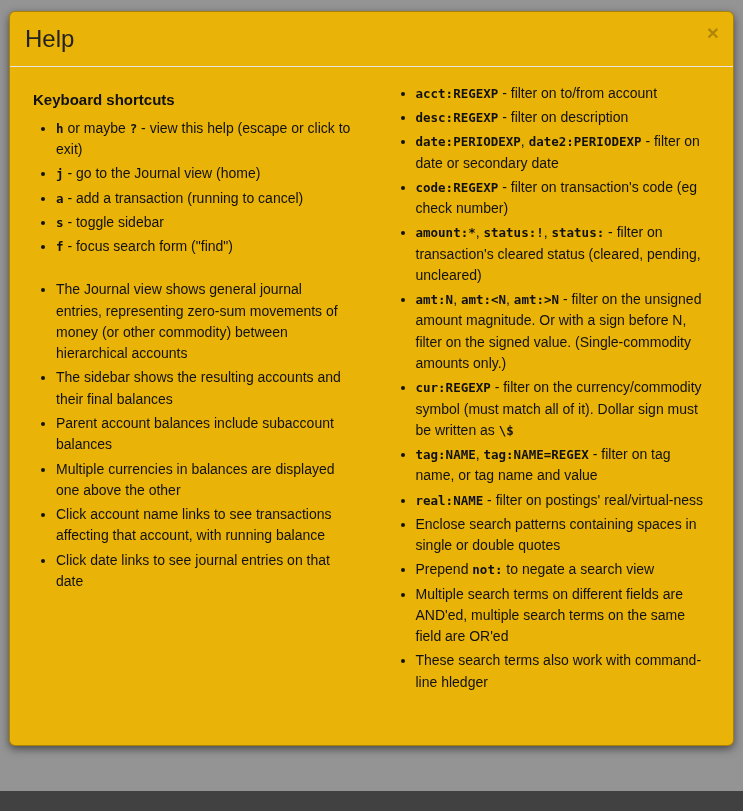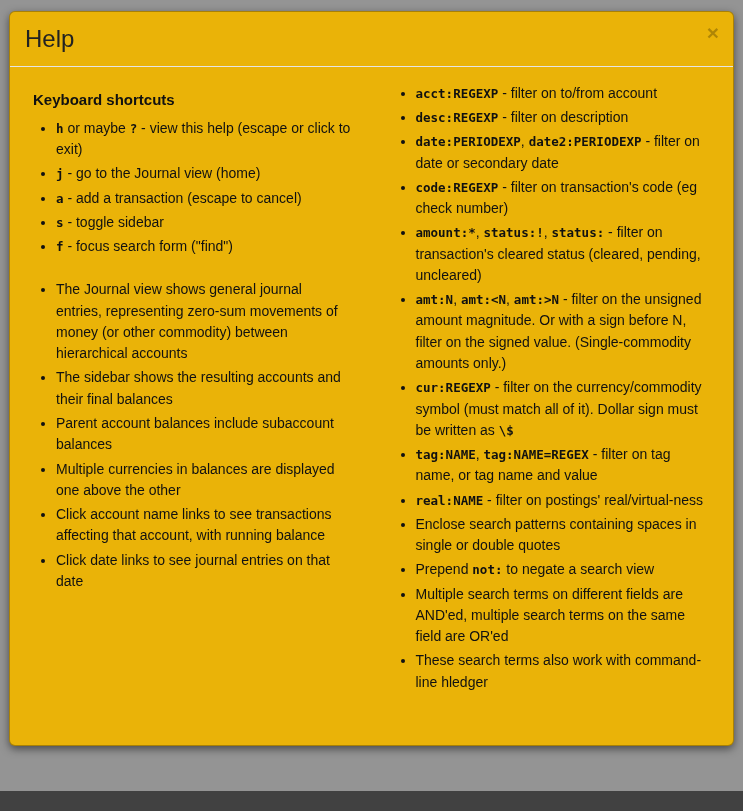--- a/index.html
+++ b/index.html
@@ -94,21 +94,21 @@
   <div class="modal-header">
     <h4 class="modal-title">Help</h4>
     <button class="close" aria-label="Close">×</button>
   </div>
   <div class="modal-body">
     <div class="col">
         <h4 class="section-heading">Keyboard shortcuts</h4>
         <ul>
           <li><code>h</code><span> or maybe </span><code>?</code><span> - view this help (escape or click to exit)</span></li>
           <li><code>j</code><span> - go to the Journal view (home)</span></li>
-          <li><code>a</code><span> - add a transaction (escape to cancel)</span></li>
+          <li><code>a</code><span> - add a transaction (running to cancel)</span></li>
           <li><code>s</code><span> - toggle sidebar</span></li>
           <li><code>f</code><span> - focus search form ("find")</span></li>
         </ul>
         <ul>
           <li><span>The Journal view shows general journal entries, representing zero-sum movements of money (or other commodity) between hierarchical accounts</span></li>
           <li><span>The sidebar shows the resulting accounts and their final balances</span></li>
           <li><span>Parent account balances include subaccount balances</span></li>
           <li><span>Multiple currencies in balances are displayed one above the other</span></li>
           <li><span>Click account name links to see transactions affecting that account, with running balance</span></li>
           <li><span>Click date links to see journal entries on that date</span></li>

